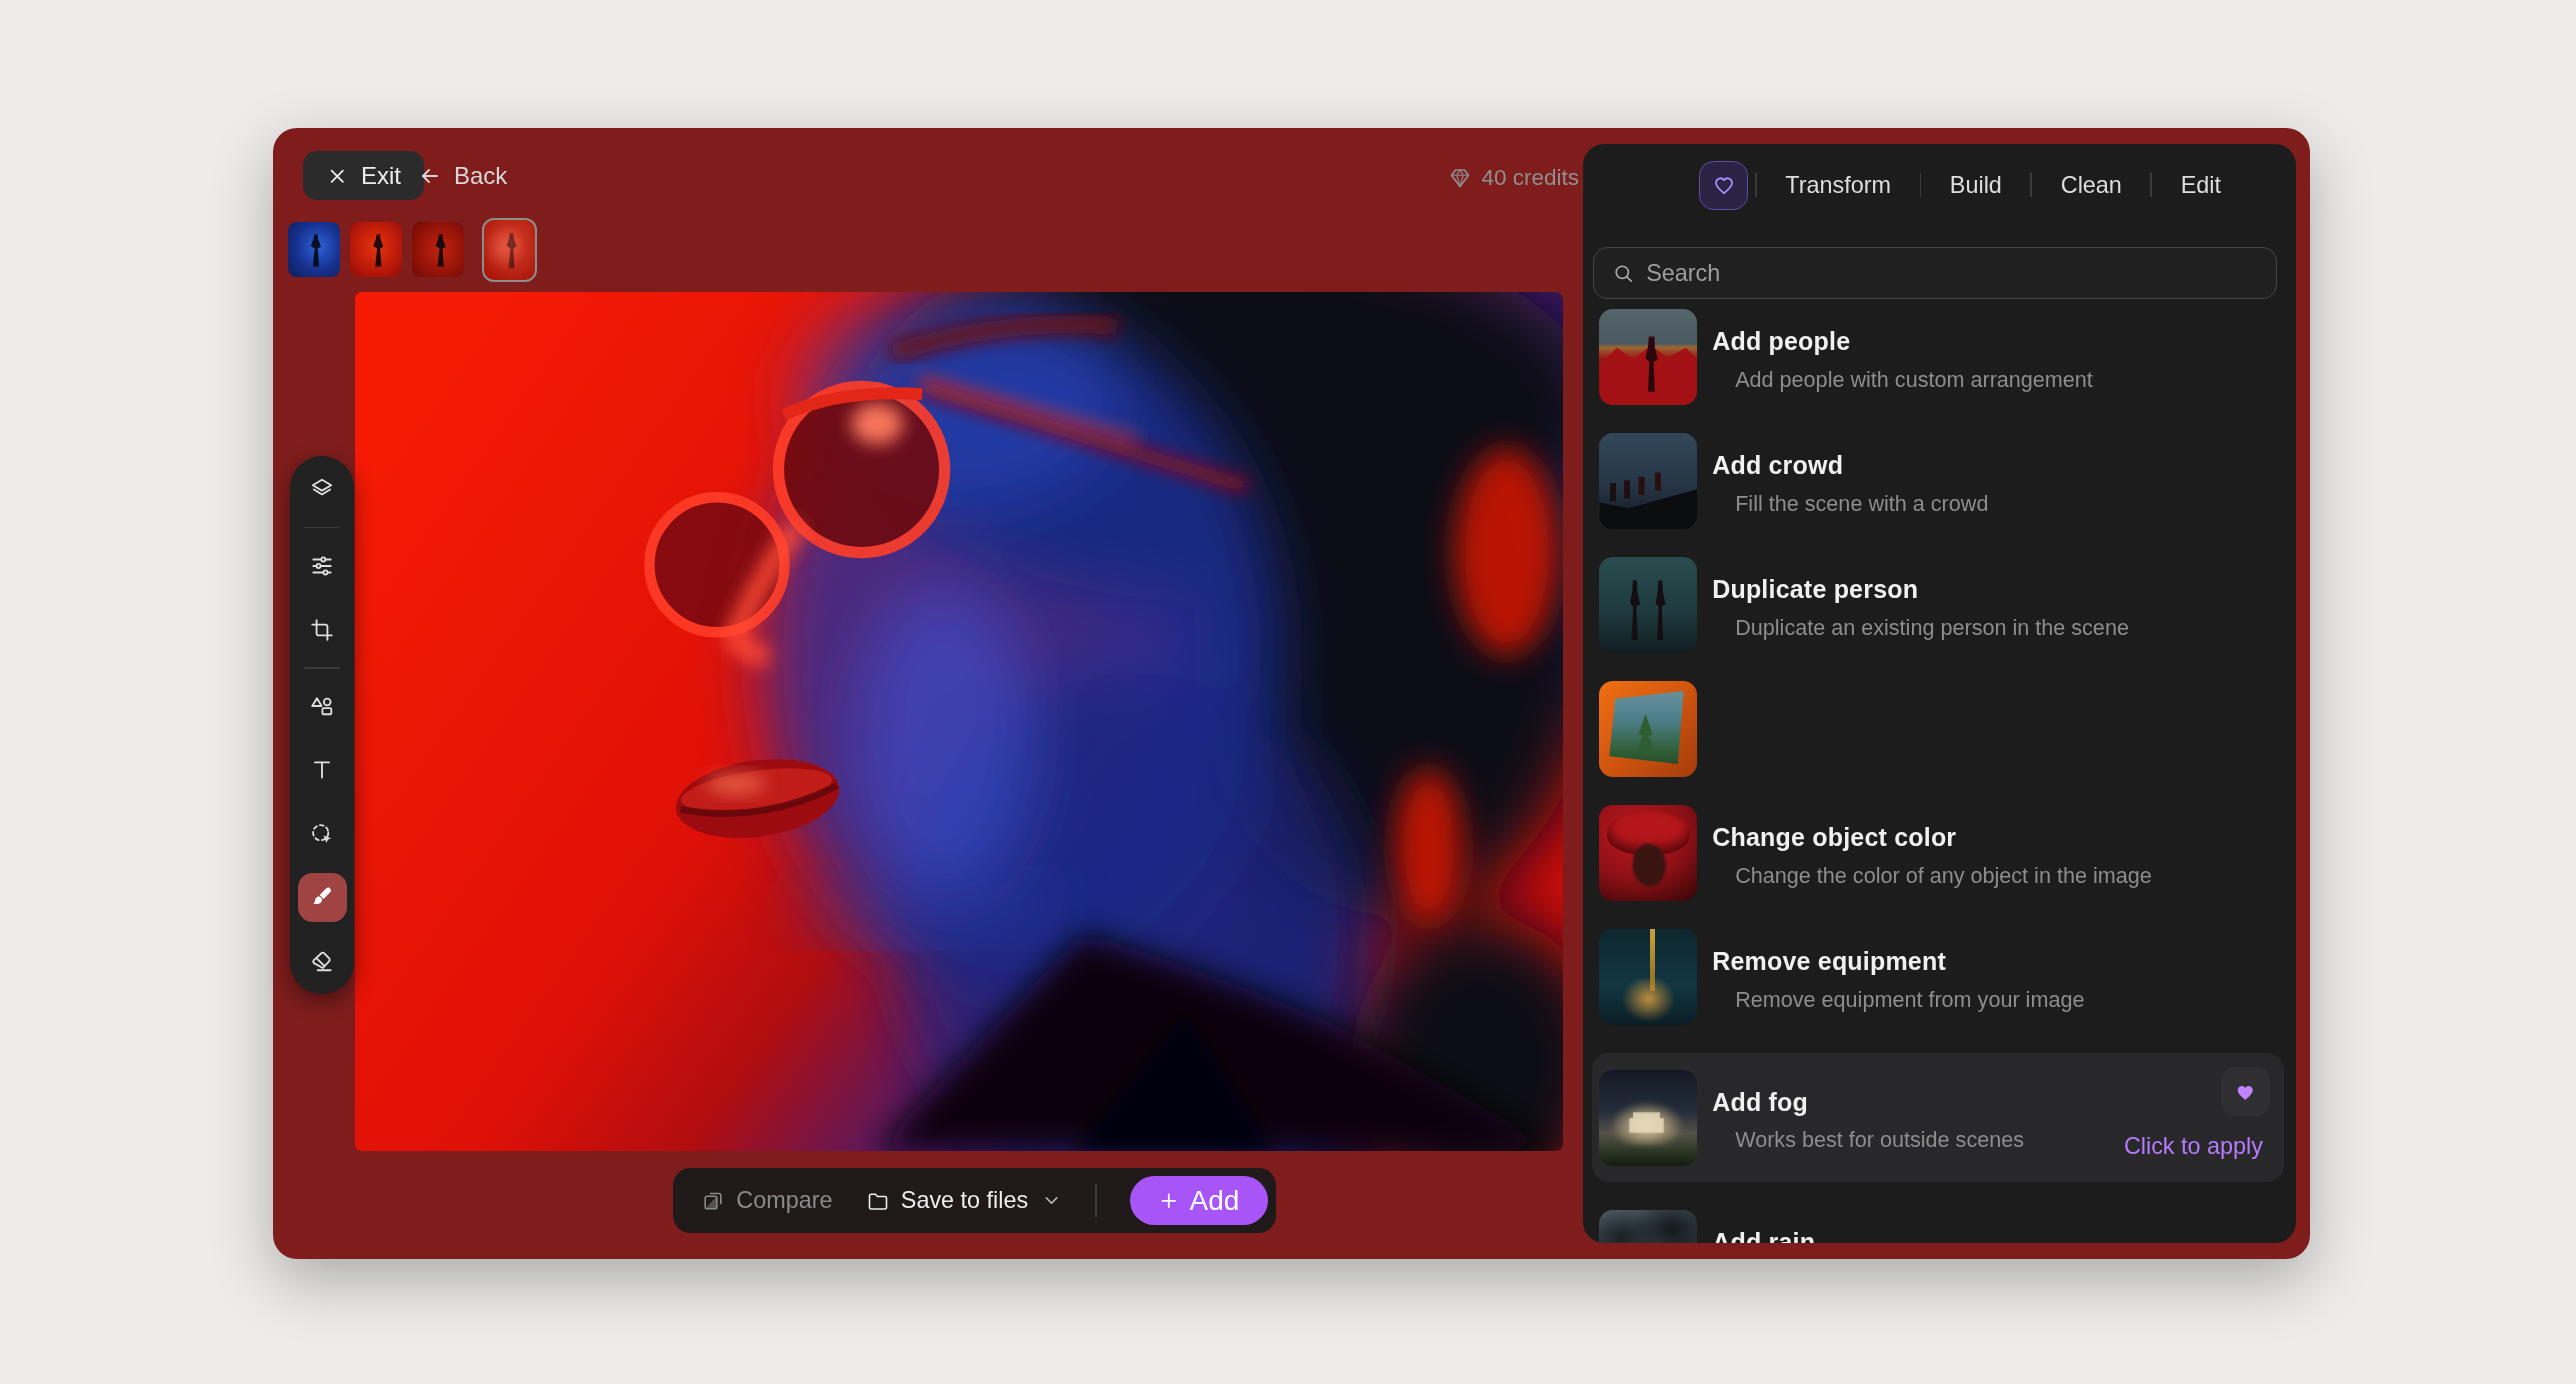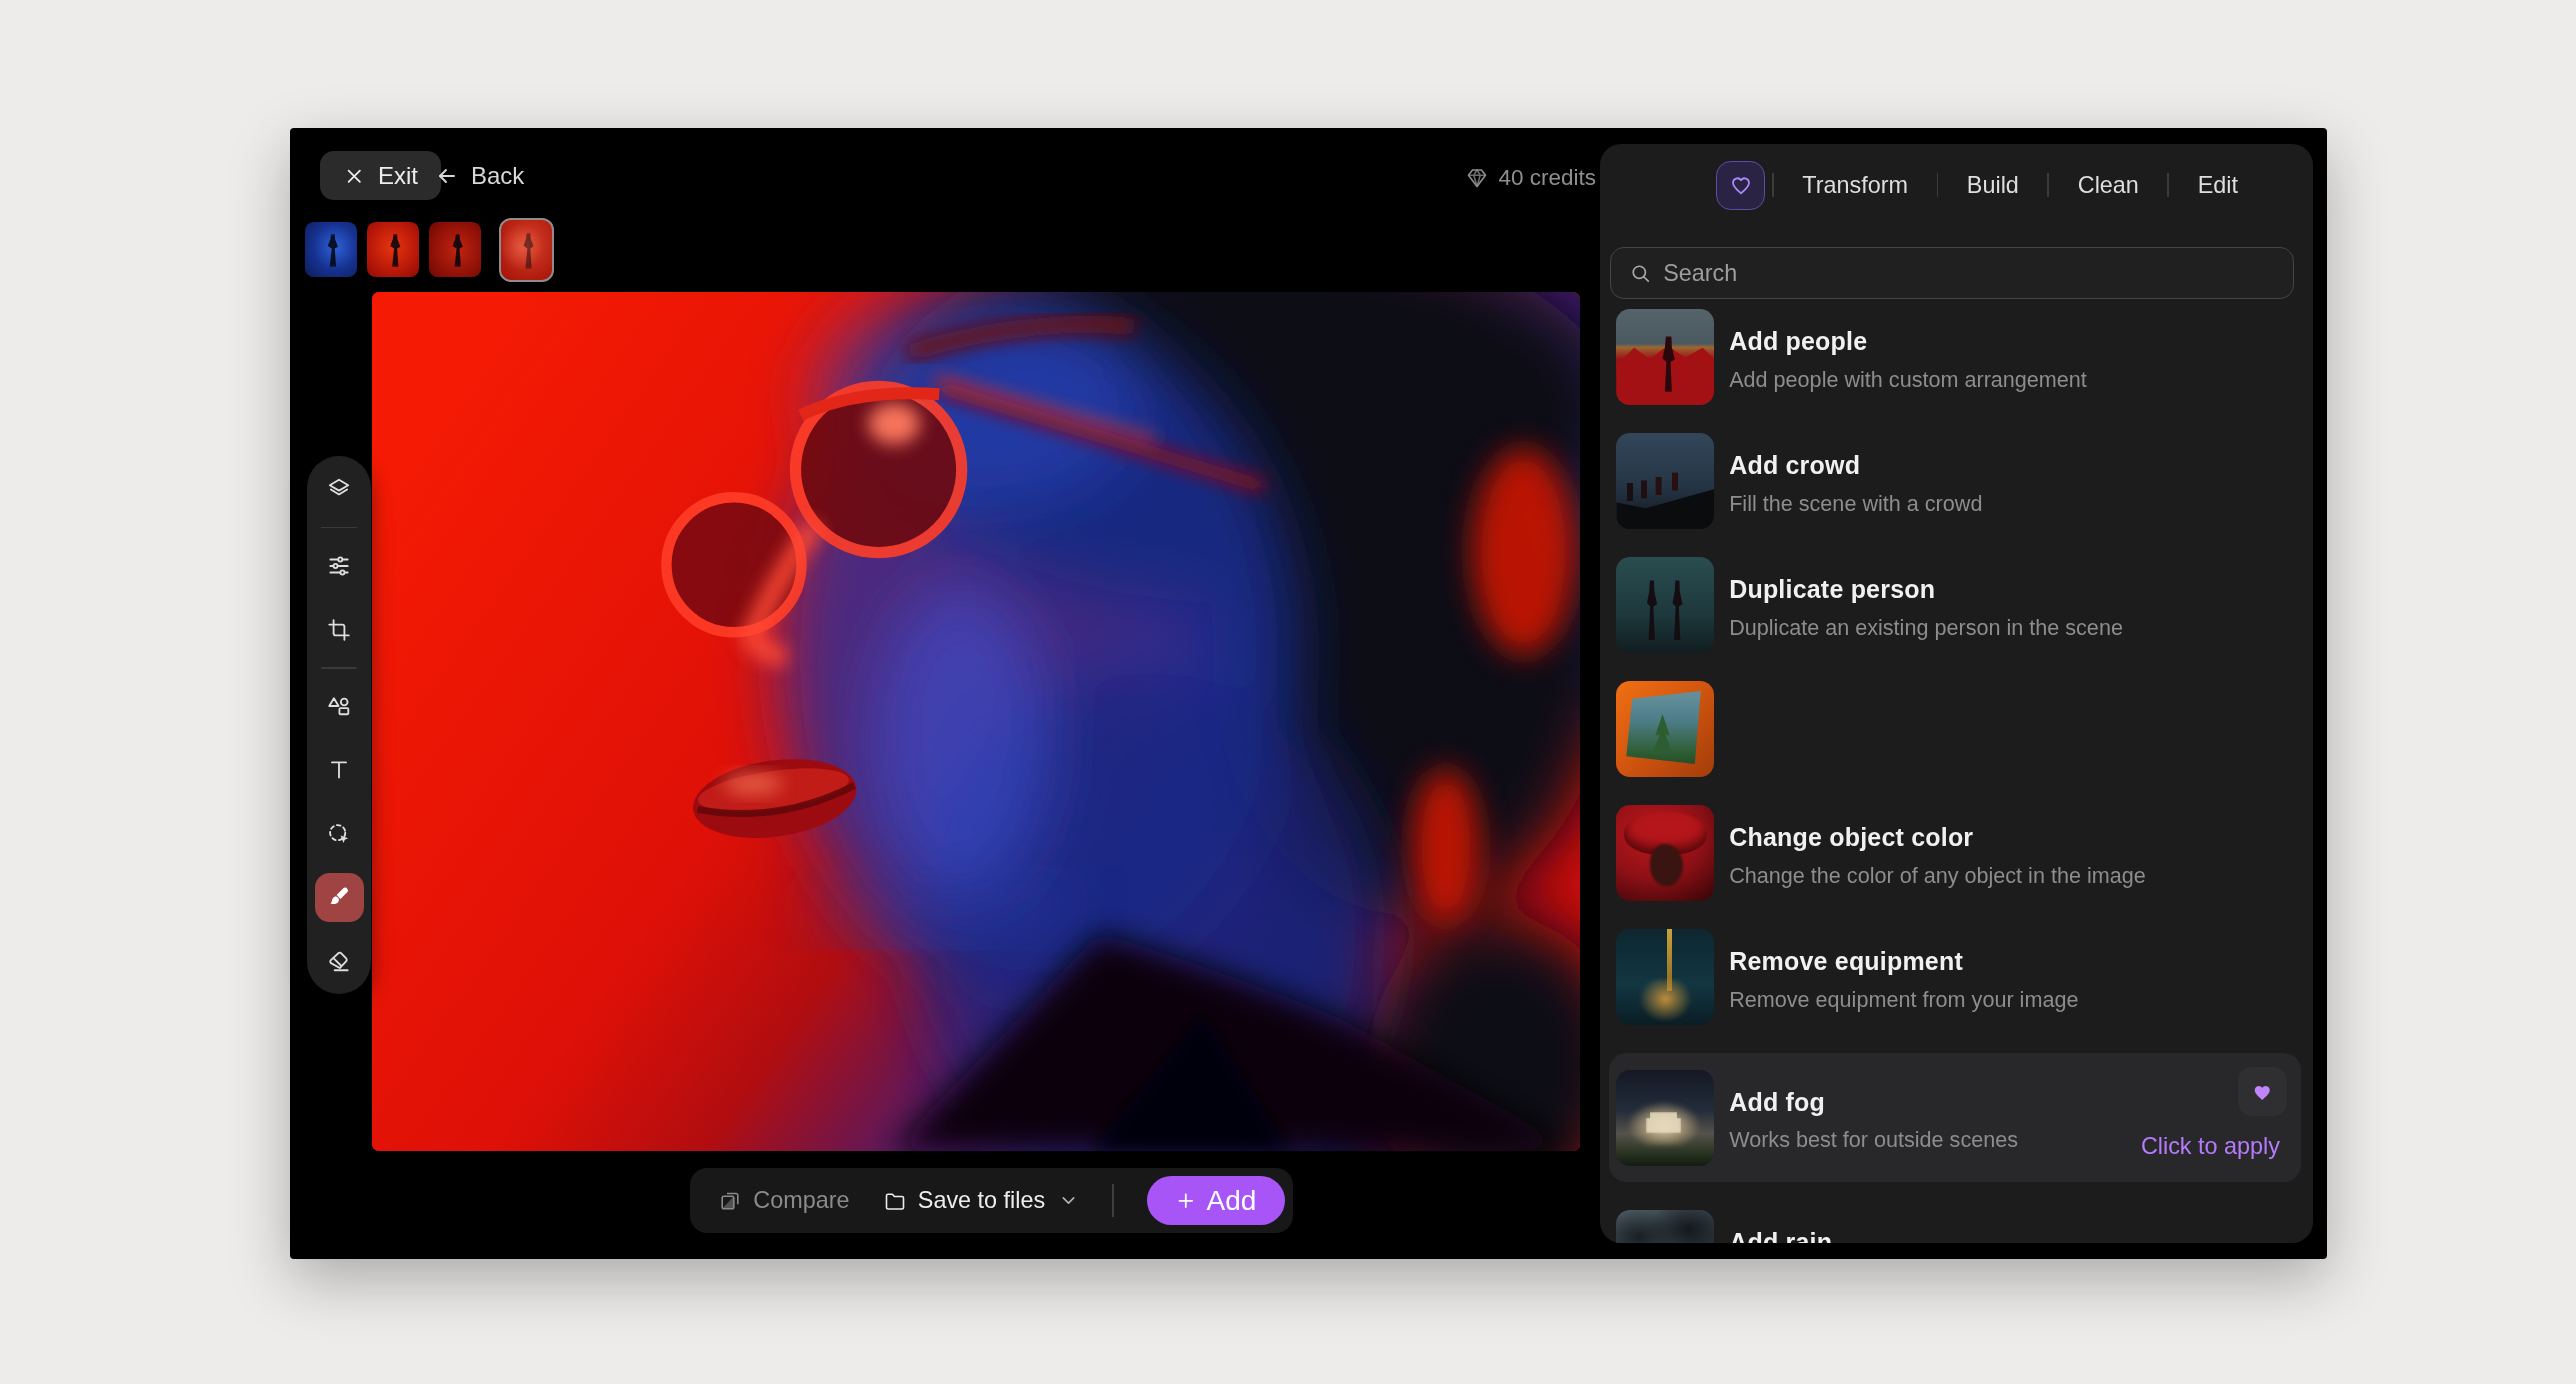--- a/index.html
+++ b/index.html
@@ -4,22 +4,22 @@
 <style>
   * { margin:0; padding:0; box-sizing:border-box; }
   html,body { width:2576px; height:1385px; overflow:hidden; }
   body {
     background:#edeceb;
     font-family:"Liberation Sans", sans-serif;
     color:#eaeaea;
     position:relative;
   }
   .window {
-    position:absolute; left:290px; top:128px; width:2037px; height:1131px;
-    background:#000000; border-radius:4px;
+    position:absolute; left:273px; top:128px; width:2037px; height:1131px;
+    background:#7f1d1d; border-radius:24px;
     box-shadow:0 21px 61px rgba(0,0,0,.28);
   }
 
   
   .exit-btn {
     position:absolute; left:30px; top:23.4px; height:49px;
     display:flex; align-items:center; gap:13px; padding:0 22.5px;
     background:#2b2b2b; border-radius:14px; cursor:pointer;
     font-size:24px; color:#ececec;
   }
@@ -143,21 +143,21 @@
   .tool-row.highlighted {
     background:#28282b; border-radius:17.3px;
     padding:16.4px 13px 16.4px 7.8px;
   }
   .row-thumb {
     width:98px; height:96px; border-radius:14px; flex:0 0 auto;
     position:relative; overflow:hidden;
   }
   .row-text { padding-top:18px; min-width:0; }
   .row-title { font-size:25px; font-weight:700; color:#f1f1f1; letter-spacing:0.2px; }
-  .row-sub { margin-top:10.4px; font-size:21.6px; color:#8d8d8d; }
+  .row-sub { margin-top:10.4px; font-size:21.6px; color:#8d8d8d;margin-left:23px; }
   .fav-btn {
     position:absolute; top:14px; right:14px; width:49px; height:49px;
     border-radius:14px; background:#2f2f32;
     display:flex; align-items:center; justify-content:center;
     color:var(--favorite,#c084fc); cursor:pointer;
   }
   .apply-link {
     position:absolute; right:21px; bottom:22.5px;
     font-size:23.4px; color:var(--apply,#b57bfa); cursor:pointer;
   }

